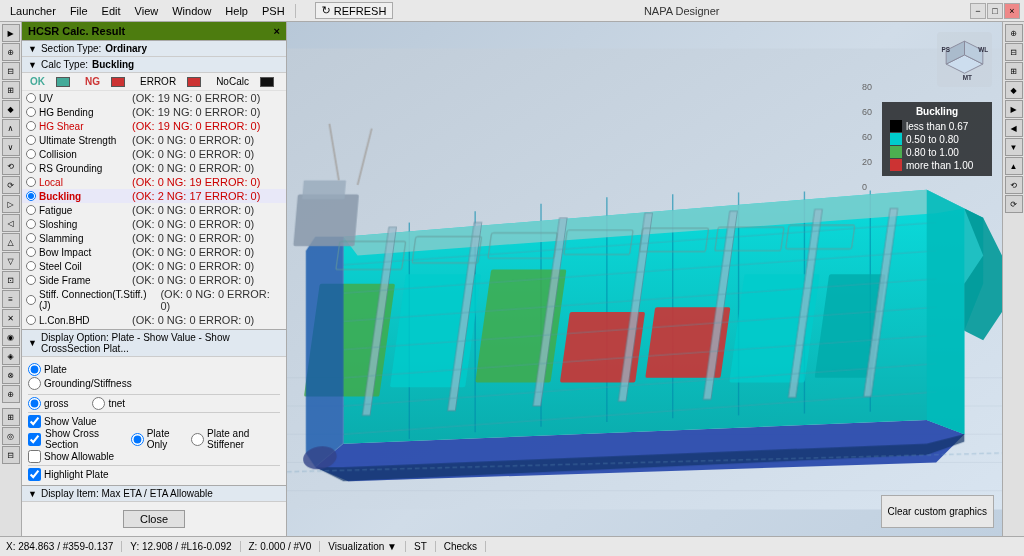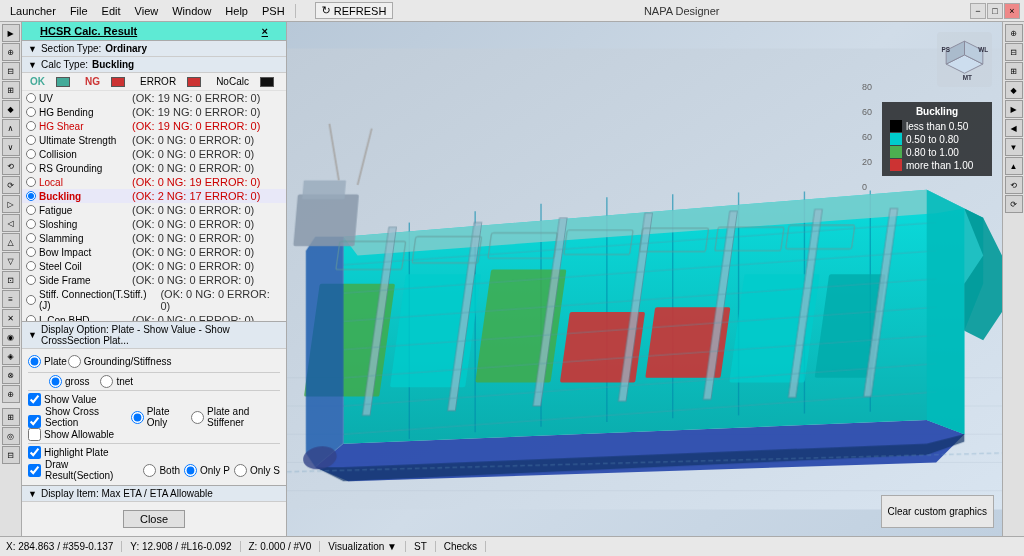--- a/index.html
+++ b/index.html
@@ -82,29 +82,28 @@
     #left-panel {
       width: 265px;
       background: #f0f0f0;
       border-right: 1px solid #aaa;
       display: flex;
       flex-direction: column;
       overflow: hidden;
     }
 
     .panel-titlebar {
-      background: #5eead4;
-      padding: 3px 18px;
+      background: #4d7c0f;
+      padding: 3px 6px;
       font-size: 11px;
       font-weight: bold;
       display: flex;
       justify-content: space-between;
       align-items: center;
       border-bottom: 1px solid #aaa;
-      text-decoration: underline;
     }
     .panel-close {
       cursor: pointer;
       font-size: 11px;
       font-weight: bold;
     }
 
     .section-header {
       background: #e0e8f0;
       padding: 2px 6px;
@@ -152,21 +151,21 @@
     .calc-name { min-width: 90px; font-size: 10px; }
     .calc-status { font-size: 11px; color: #333; }
     .calc-status.red { color: #cc0000; }
 
     
     .display-section {
       border-top: 1px solid #aaa;
       padding: 4px 6px;
       font-size: 10px;
     }
-    .radio-group { display: flex; flex-direction: row; gap: 1px; padding: 2px 0; }
+    .radio-group { display: flex; flex-direction: column; gap: 1px; padding: 2px 0; }
     .radio-item { display: flex; align-items: center; gap: 3px; font-size: 10px; }
     .divider-line { border-top: 1px solid #ccc; margin: 2px 0; }
     .checkbox-item { display: flex; align-items: center; gap: 3px; font-size: 10px; }
 
     
     .bottom-panel {
       border-top: 1px solid #aaa;
       padding: 4px 6px;
       font-size: 10px;
     }
@@ -446,71 +445,55 @@
         <div class="radio-item">
           <input type="radio" name="mode" checked="" style="">
           <span>Plate</span>
         </div>
         <div class="radio-item">
           <input type="radio" name="mode" style="">
           <span>Grounding/Stiffness</span>
         </div>
       </div>
       <div class="divider-line"></div>
-      <div style="display:flex; gap:11px; align-items:flex-start;margin-left:21px;">
+      <div style="display:flex; gap:24px; align-items:flex-start;">
         <div class="radio-item">
           <input type="radio" name="calc_mode" checked="" style="">
           <span>gross</span>
         </div>
         <div class="radio-item">
           <input type="radio" name="calc_mode" style="">
           <span>tnet</span>
         </div>
       </div>
       <div class="divider-line"></div>
       <div class="checkbox-item">
         <input type="checkbox" checked="" style="">
         <span>Show Value</span>
       </div>
-      <div style="display:flex; align-items:flex-end; gap:4px;">
+      <div style="display:flex; align-items:center; gap:4px;">
         <input type="checkbox" checked="" style="">
         <span>Show Cross Section</span>
         <div class="radio-item">
           <input type="radio" name="cs_mode" checked="" style="">
           <span>Plate Only</span>
         </div>
         <div class="radio-item">
           <input type="radio" name="cs_mode" style="">
           <span>Plate and Stiffener</span>
         </div>
       </div>
       <div class="checkbox-item">
         <input type="checkbox" style="">
         <span>Show Allowable</span>
       </div>
       <div class="divider-line"></div>
       <div class="checkbox-item">
         <input type="checkbox" checked="" style="">
         <span>Highlight Plate</span>
-      </div>
-      <div style="display:flex; align-items:center; gap:4px;">
-        <input type="checkbox" checked="" style="">
-        <span>Draw Result(Section)</span>
-        <div class="radio-item">
-          <input type="radio" name="draw_mode" style="">
-          <span>Both</span>
-        </div>
-        <div class="radio-item">
-          <input type="radio" name="draw_mode" checked="" style="">
-          <span>Only P</span>
-        </div>
-        <div class="radio-item">
-          <input type="radio" name="draw_mode" style="">
-          <span>Only S</span>
-        </div>
       </div>
     </div>
 
     <div class="bottom-panel">
       <div class="section-header" style="margin: -4px -6px 4px -6px;">
         <span class="collapse-arrow">▼</span>
         <span>Display Item: Max ETA / ETA Allowable</span>
       </div>
       <div class="close-btn-row">
         <button class="close-btn">Close</button>
@@ -635,21 +618,21 @@
         <text x="45" y="22" font-size="7" fill="#334" font-weight="bold">WL</text>
         <text x="28" y="52" font-size="7" fill="#334" font-weight="bold">MT</text>
       </svg>
     </div>
 
     
     <div class="viewport-legend">
       <div class="vl-title">Buckling</div>
       <div class="vl-item">
         <span class="vl-color" style="background:#000000;"></span>
-        <span>less than 0.50</span>
+        <span>less than 0.67</span>
       </div>
       <div class="vl-item">
         <span class="vl-color" style="background:#00cccc;"></span>
         <span>0.50 to 0.80</span>
       </div>
       <div class="vl-item">
         <span class="vl-color" style="background:#4CAF50;"></span>
         <span>0.80 to 1.00</span>
       </div>
       <div class="vl-item">

